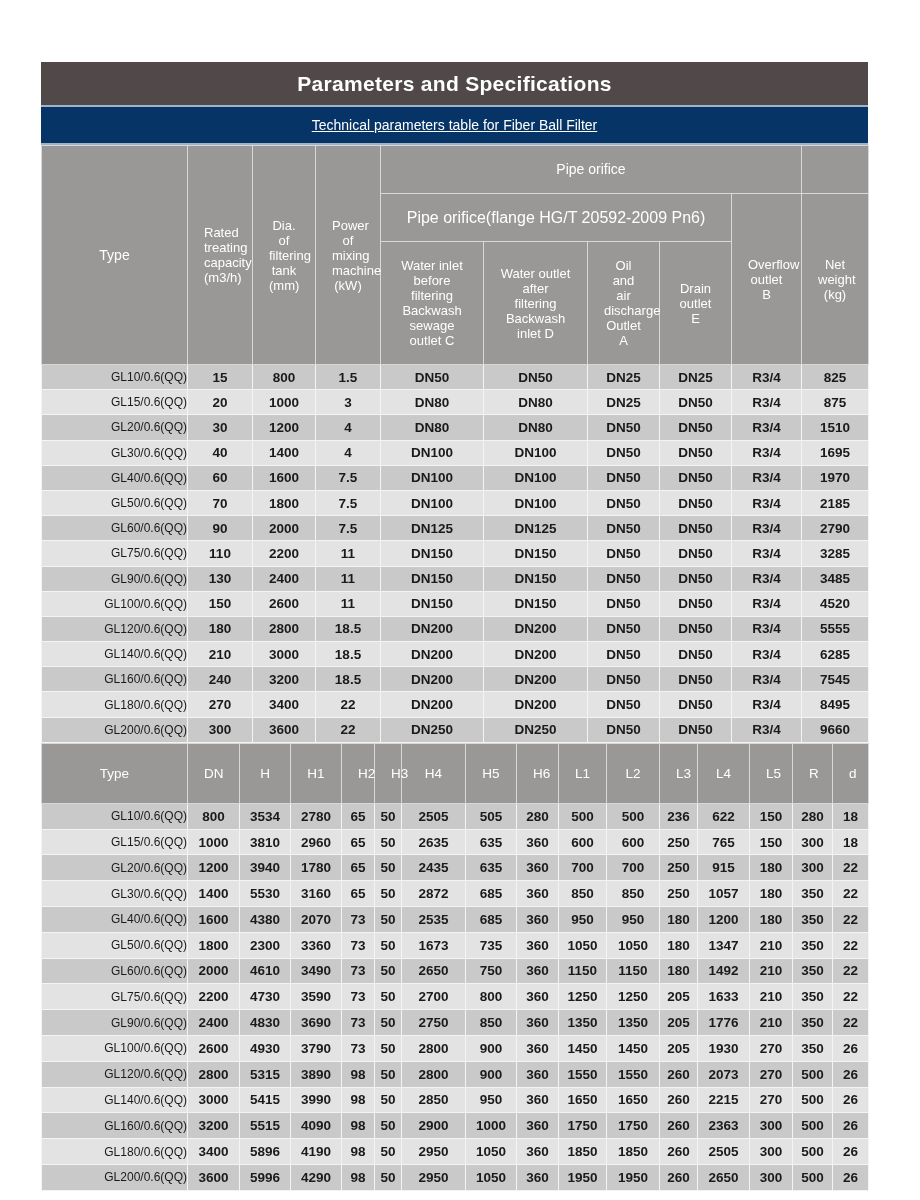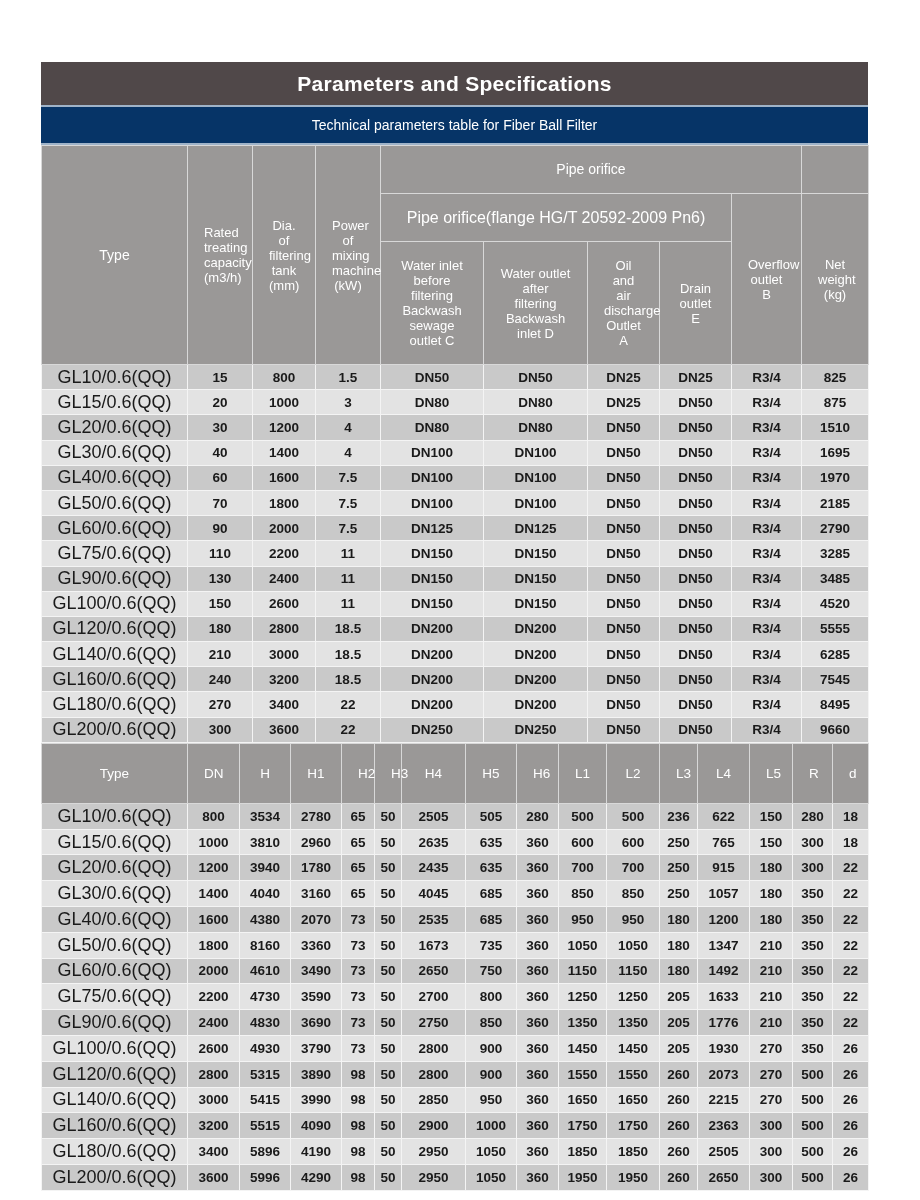--- a/index.html
+++ b/index.html
@@ -1,23 +1,23 @@
 <!DOCTYPE html>
 <html><head>
 <meta charset="utf-8">
 <style>
   html, body { margin: 0; padding: 0; background: #ffffff; }
   body { width: 920px; height: 1200px; position: relative; font-family: "Liberation Sans", sans-serif; overflow: hidden; }
   .sheet { position: absolute; left: 41px; top: 62px; width: 827px; }
   .title-bar { height: 43px; background: #504849; color: #fff; font-weight: bold; font-size: 21px; display: flex; align-items: center; justify-content: center; letter-spacing: 0.3px; }
-  .sub-bar { height: 36px; background: #063467; color: #fff; font-size: 14px; display: flex; align-items: center; justify-content: center; border-top: 2px solid #9fb3c8; border-bottom: 2px solid #9fb3c8; }
+  .sub-bar { height: 36px; background: #063467; color: #fff; font-size: 14px; display: flex; align-items: center; justify-content: center; border-top: 2px solid #9fb3c8; border-bottom: 2px solid #9fb3c8; text-decoration: underline; }
   table { border-collapse: collapse; table-layout: fixed; width: 827px; }
   th { background: #9a9897; color: #fff; font-weight: normal; border: 1px solid #d8d8d8; text-align: center; vertical-align: middle; padding: 16px; line-height: 15px; font-size: 13px; }
   td { border: 1px solid #f4f4f4; text-align: center; vertical-align: middle; padding: 0; font-size: 13.5px; color: #1a1a1a; font-weight: bold; }
-  td.type { font-weight: normal; color: #1a1a1a; font-size: 18px; }
+  td.type { font-weight: normal; color: #1a1a1a; font-size: 12px; text-align: right; }
   tr.odd td { background: #c9c9c9; }
   tr.even td { background: #e3e3e3; }
   #t1 tbody tr { height: 25.2px; }
   #t2 tbody tr { height: 25.8px; }
   #t2 th { font-size: 13.5px; height: 27px; }
   .th-type { font-size: 14px; }
 </style>
 </head>
 <body>
 
@@ -334,25 +334,25 @@
           <td>700</td>
           <td>250</td>
           <td>915</td>
           <td>180</td>
           <td>300</td>
           <td>22</td>
         </tr>
         <tr class="even">
           <td class="type">GL30/0.6(QQ)</td>
           <td>1400</td>
-          <td>4040</td>
+          <td>5530</td>
           <td>3160</td>
           <td>65</td>
           <td>50</td>
-          <td>4045</td>
+          <td>2872</td>
           <td>685</td>
           <td>360</td>
           <td>850</td>
           <td>850</td>
           <td>250</td>
           <td>1057</td>
           <td>180</td>
           <td>350</td>
           <td>22</td>
         </tr>
@@ -370,21 +370,21 @@
           <td>950</td>
           <td>180</td>
           <td>1200</td>
           <td>180</td>
           <td>350</td>
           <td>22</td>
         </tr>
         <tr class="even">
           <td class="type">GL50/0.6(QQ)</td>
           <td>1800</td>
-          <td>8160</td>
+          <td>2300</td>
           <td>3360</td>
           <td>73</td>
           <td>50</td>
           <td>1673</td>
           <td>735</td>
           <td>360</td>
           <td>1050</td>
           <td>1050</td>
           <td>180</td>
           <td>1347</td>

